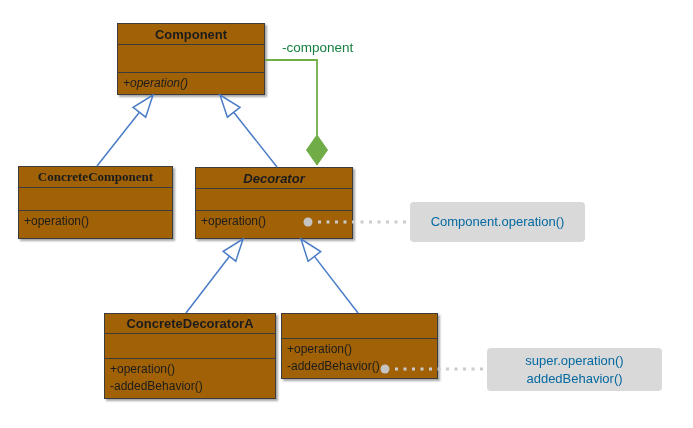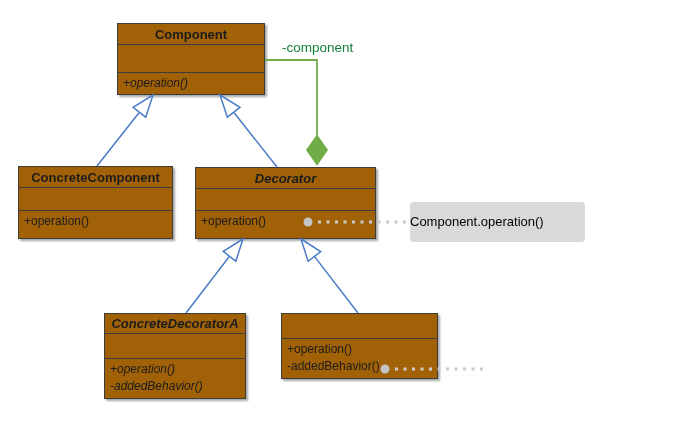--- a/index.html
+++ b/index.html
@@ -15,76 +15,80 @@
     border-bottom:1px solid #3c3c3c;text-align:center;font-weight:bold;
     font-size:13px;display:flex;align-items:center;justify-content:center;
   }
   .uml-title.italic{font-style:italic;}
   .uml-attrs{border-bottom:1px solid #3c3c3c;}
   .uml-ops{padding:2px 0 0 5px;}
   .op{font-size:12px;line-height:17px;white-space:nowrap;}
   .op.italic{font-style:italic;}
   .note{
     position:absolute;background:#d9d9d9;border-radius:4px;z-index:1;
-    display:flex;flex-direction:column;justify-content:center;
-    font-size:13px;line-height:18px;color:#000000;white-space:nowrap;
+    display:flex;flex-direction:column;align-items:center;justify-content:center;
+    font-size:13px;line-height:18px;color:#0369a1;white-space:nowrap;
   }
   .assoc-label{position:absolute;font-size:13.5px;color:#15803d;z-index:3;white-space:nowrap;}
   svg.connectors{position:absolute;left:0;top:0;z-index:2;pointer-events:none;}
 </style>
 </head>
 <body>
 
 <div class="canvas">
 
   <div class="uml-class" style="left:117px;top:23px;width:148px;">
     <div class="uml-title" style="height:20px;">Component</div>
     <div class="uml-attrs" style="height:27px;"></div>
     <div class="uml-ops" style="height:19px;">
       <div class="op italic">+operation()</div>
     </div>
   </div>
 
   <div class="uml-class" style="left:18px;top:166px;width:155px;">
-    <div class="uml-title" style="height:20px;">ConcreteComponent</div>
+    <div class="uml-title" style="height:20px;font-family:Liberation Serif, serif;">ConcreteComponent</div>
     <div class="uml-attrs" style="height:22px;"></div>
     <div class="uml-ops" style="height:25px;">
       <div class="op">+operation()</div>
     </div>
   </div>
 
-  <div class="uml-class" style="left:195px;top:167px;width:181px;">
+  <div class="uml-class" style="left:195px;top:167px;width:158px;">
     <div class="uml-title italic" style="height:20px;">Decorator</div>
     <div class="uml-attrs" style="height:21px;"></div>
     <div class="uml-ops" style="height:25px;">
       <div class="op">+operation()</div>
     </div>
   </div>
 
-  <div class="uml-class" style="left:104px;top:313px;width:142px;font-style:italic;">
+  <div class="uml-class" style="left:104px;top:313px;width:172px;">
     <div class="uml-title" style="height:19px;">ConcreteDecoratorA</div>
     <div class="uml-attrs" style="height:24px;"></div>
     <div class="uml-ops" style="height:37px;">
       <div class="op">+operation()</div>
       <div class="op">-addedBehavior()</div>
     </div>
   </div>
 
   <div class="uml-class" style="left:281px;top:313px;width:157px;">
     <div class="uml-attrs" style="height:24px;"></div>
     <div class="uml-ops" style="height:37px;">
       <div class="op">+operation()</div>
       <div class="op">-addedBehavior()</div>
     </div>
   </div>
 
   <div class="note" style="left:410px;top:202px;width:175px;height:40px;">
     <div>Component.operation()</div>
   </div>
 
+  <div class="note" style="left:487px;top:348px;width:175px;height:43px;">
+    <div>super.operation()</div>
+    <div>addedBehavior()</div>
+  </div>
 
   <div class="assoc-label" style="left:282px;top:40px;">-component</div>
 
   <svg class="connectors" width="693" height="428" viewBox="0 0 693 428">
 
     <g>
       <line x1="97" y1="166" x2="139.4" y2="112.3" stroke="#4a7cc7" stroke-width="1.5"></line>
       <polygon points="153,95 145.7,117.2 133.1,107.3" fill="#ffffff" stroke="#4a7cc7" stroke-width="1.5" stroke-linejoin="miter"></polygon>
     </g>
 

